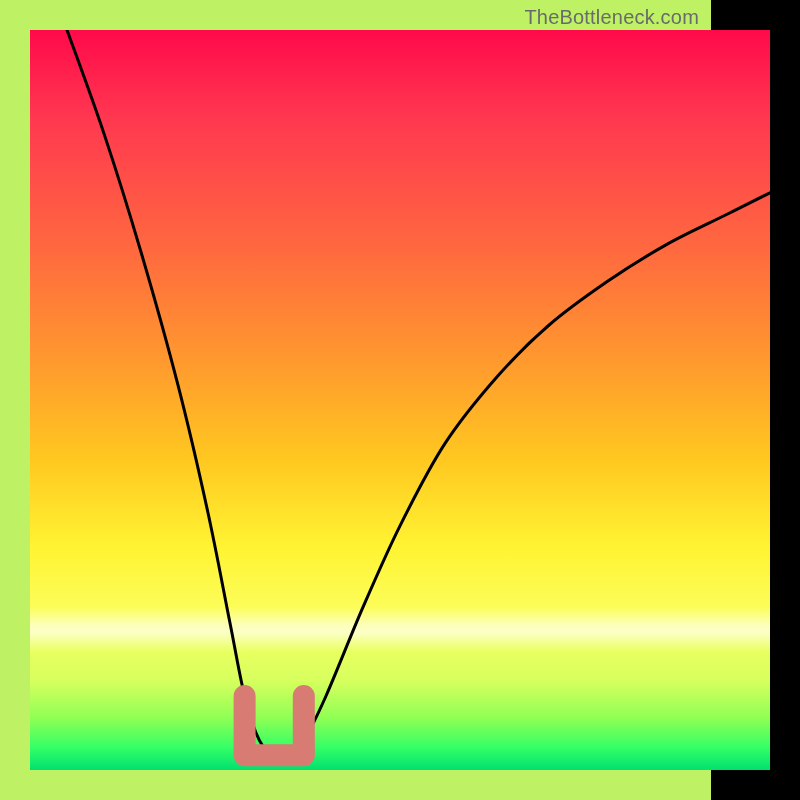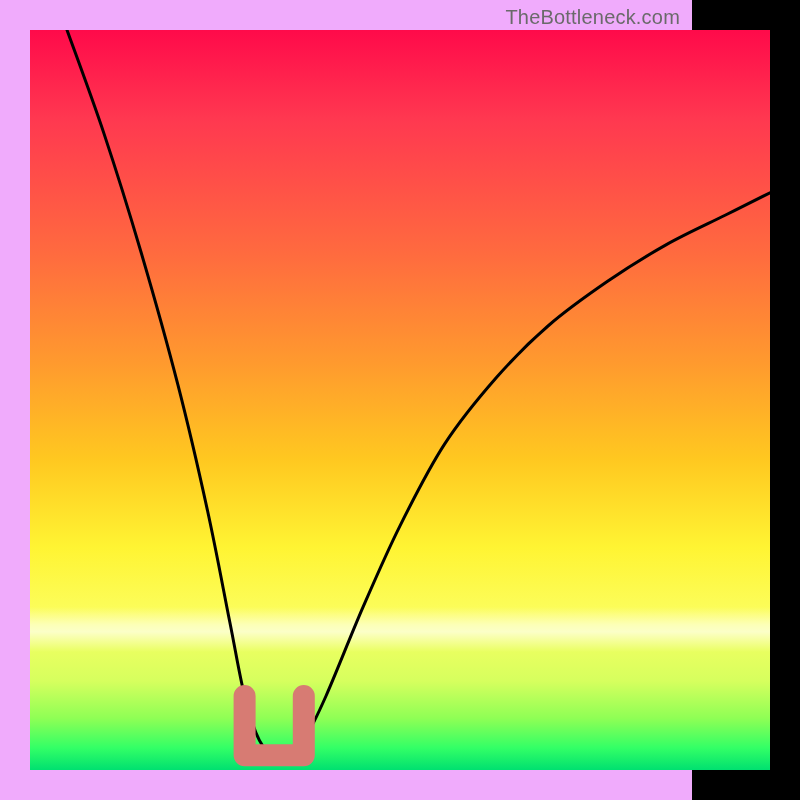--- a/index.html
+++ b/index.html
@@ -10,21 +10,22 @@
     background: #000;
     overflow: hidden;
     font-family: Arial, Helvetica, sans-serif;
   }
   .frame {
     position: absolute;
     left: 0;
     top: 0;
     width: 692px;
     height: 800px;
-    background: #f0abfc;
+    background: #bef264;
+    padding-left: 19px;
   }
   .plot {
     position: absolute;
     left: 30px;
     top: 30px;
     width: 740px;
     height: 740px;
     overflow: hidden;
   }
   .gradient {

